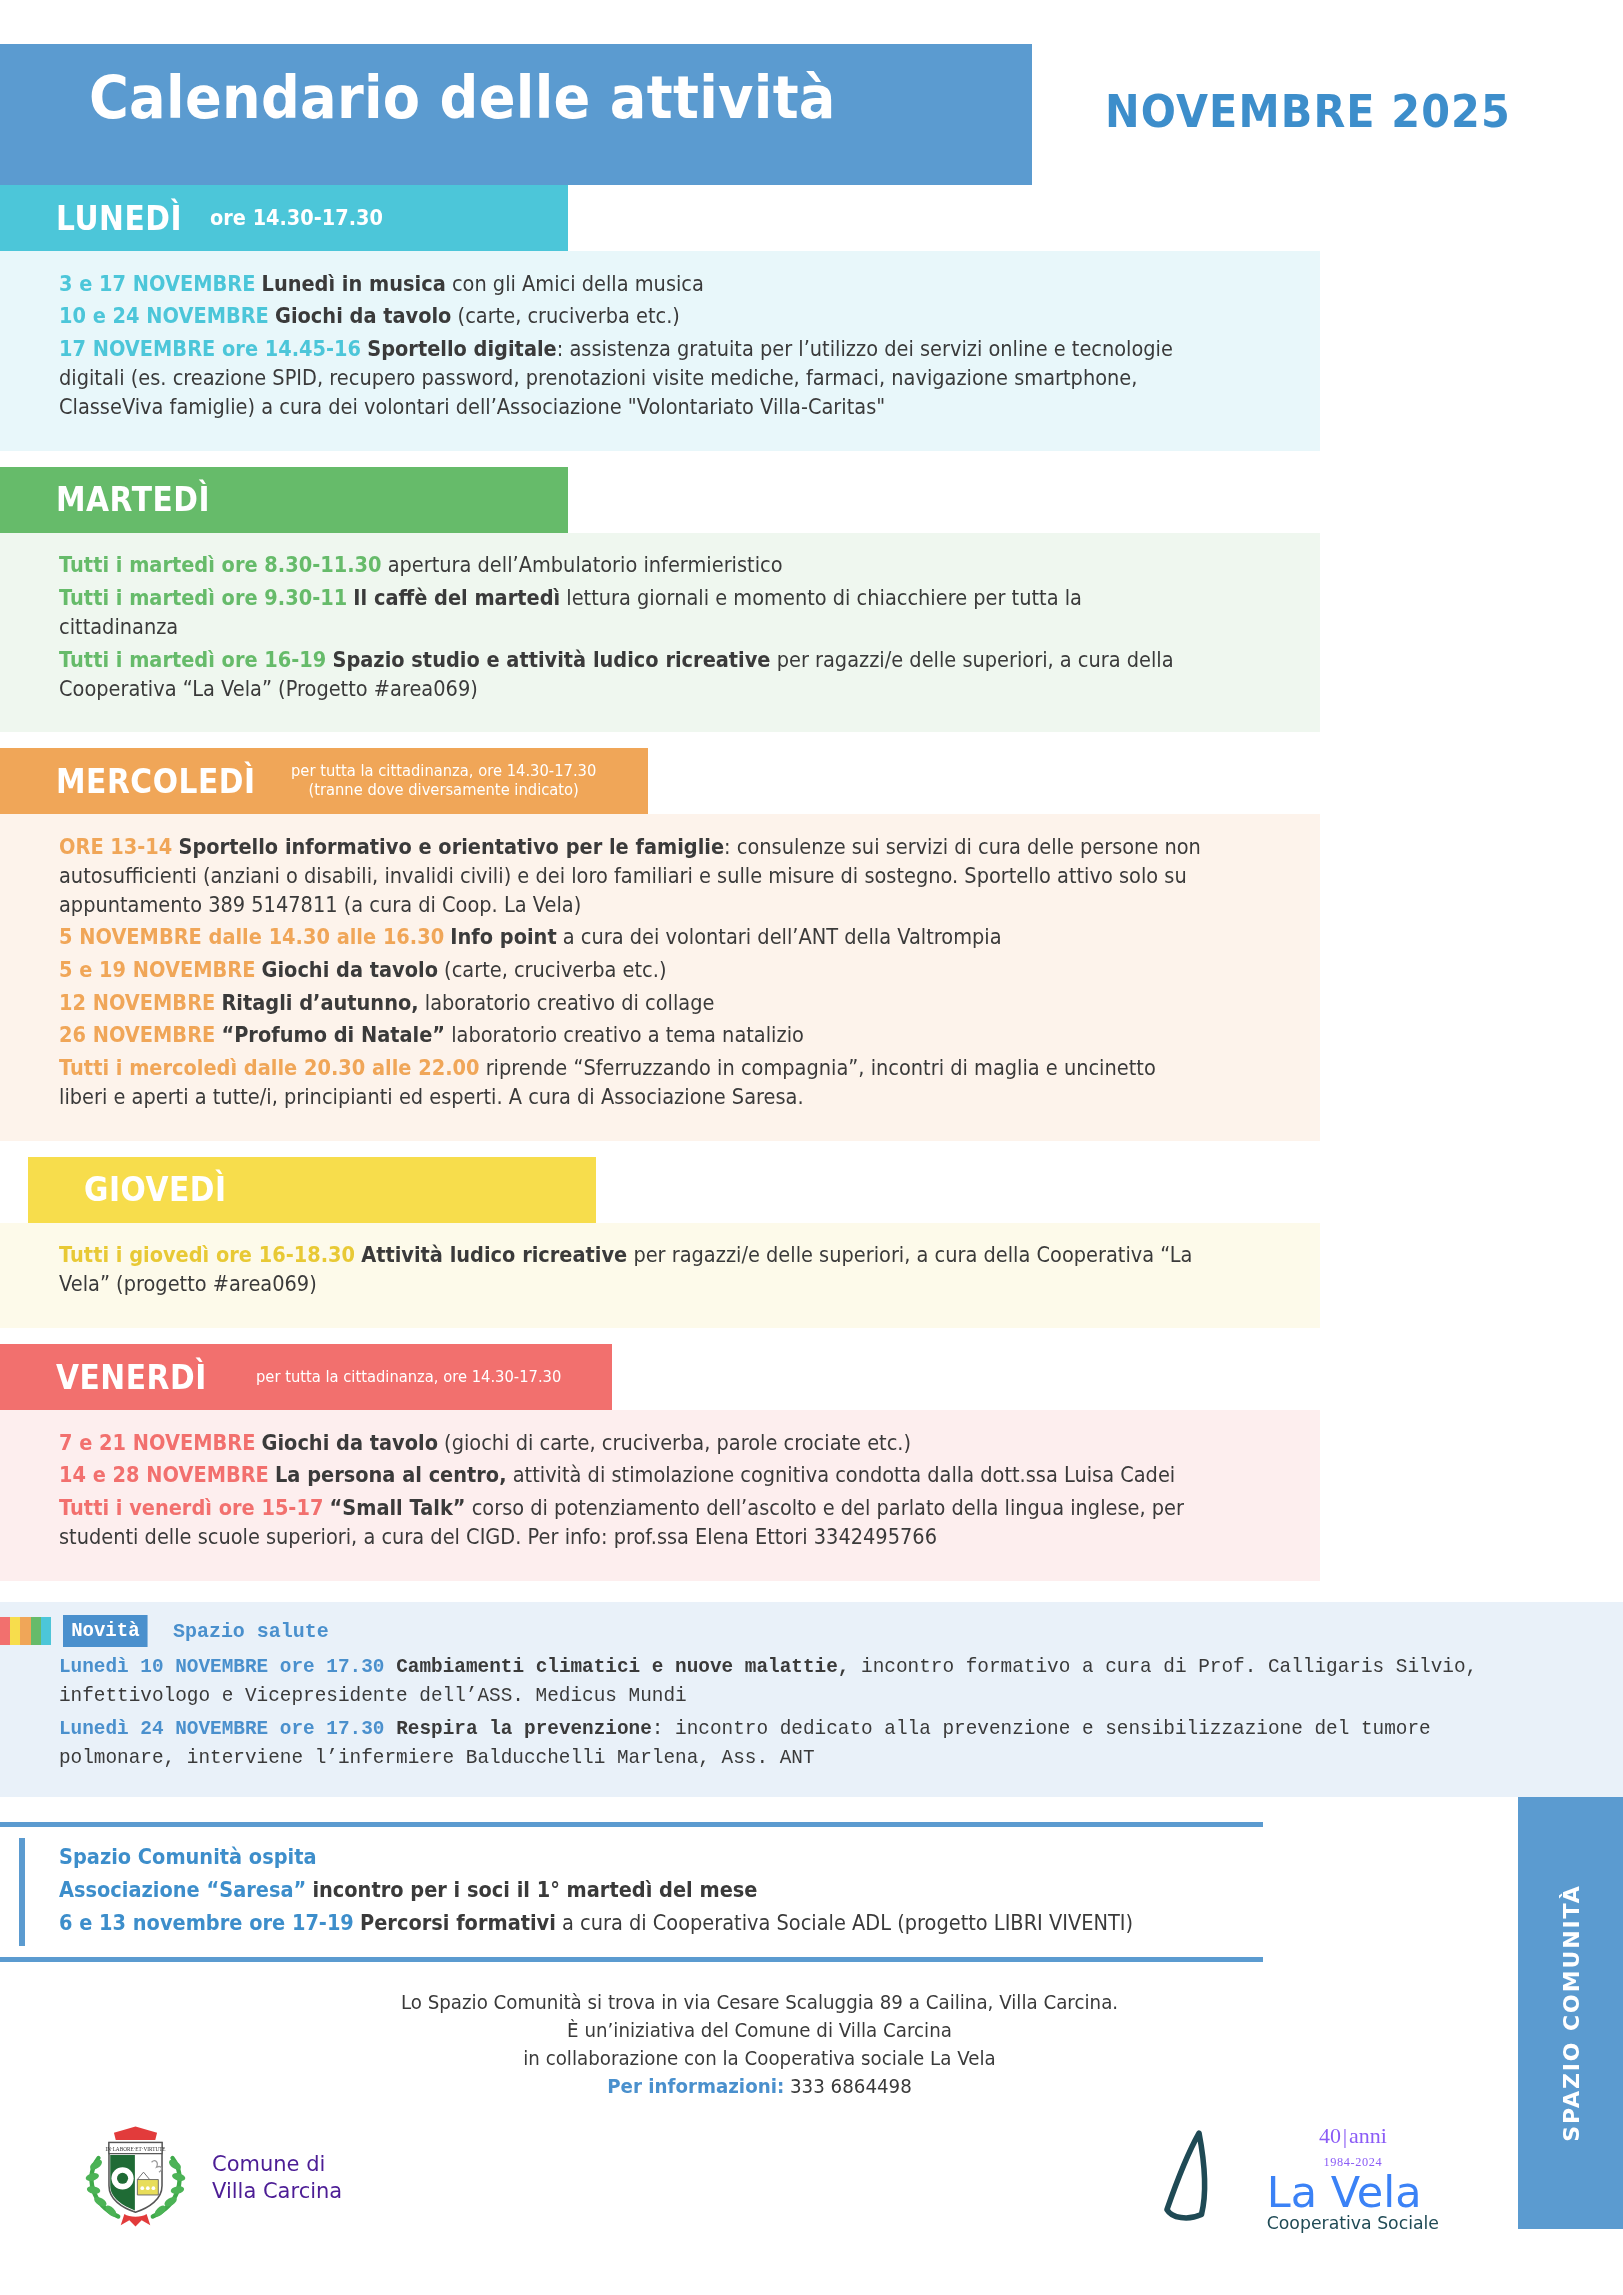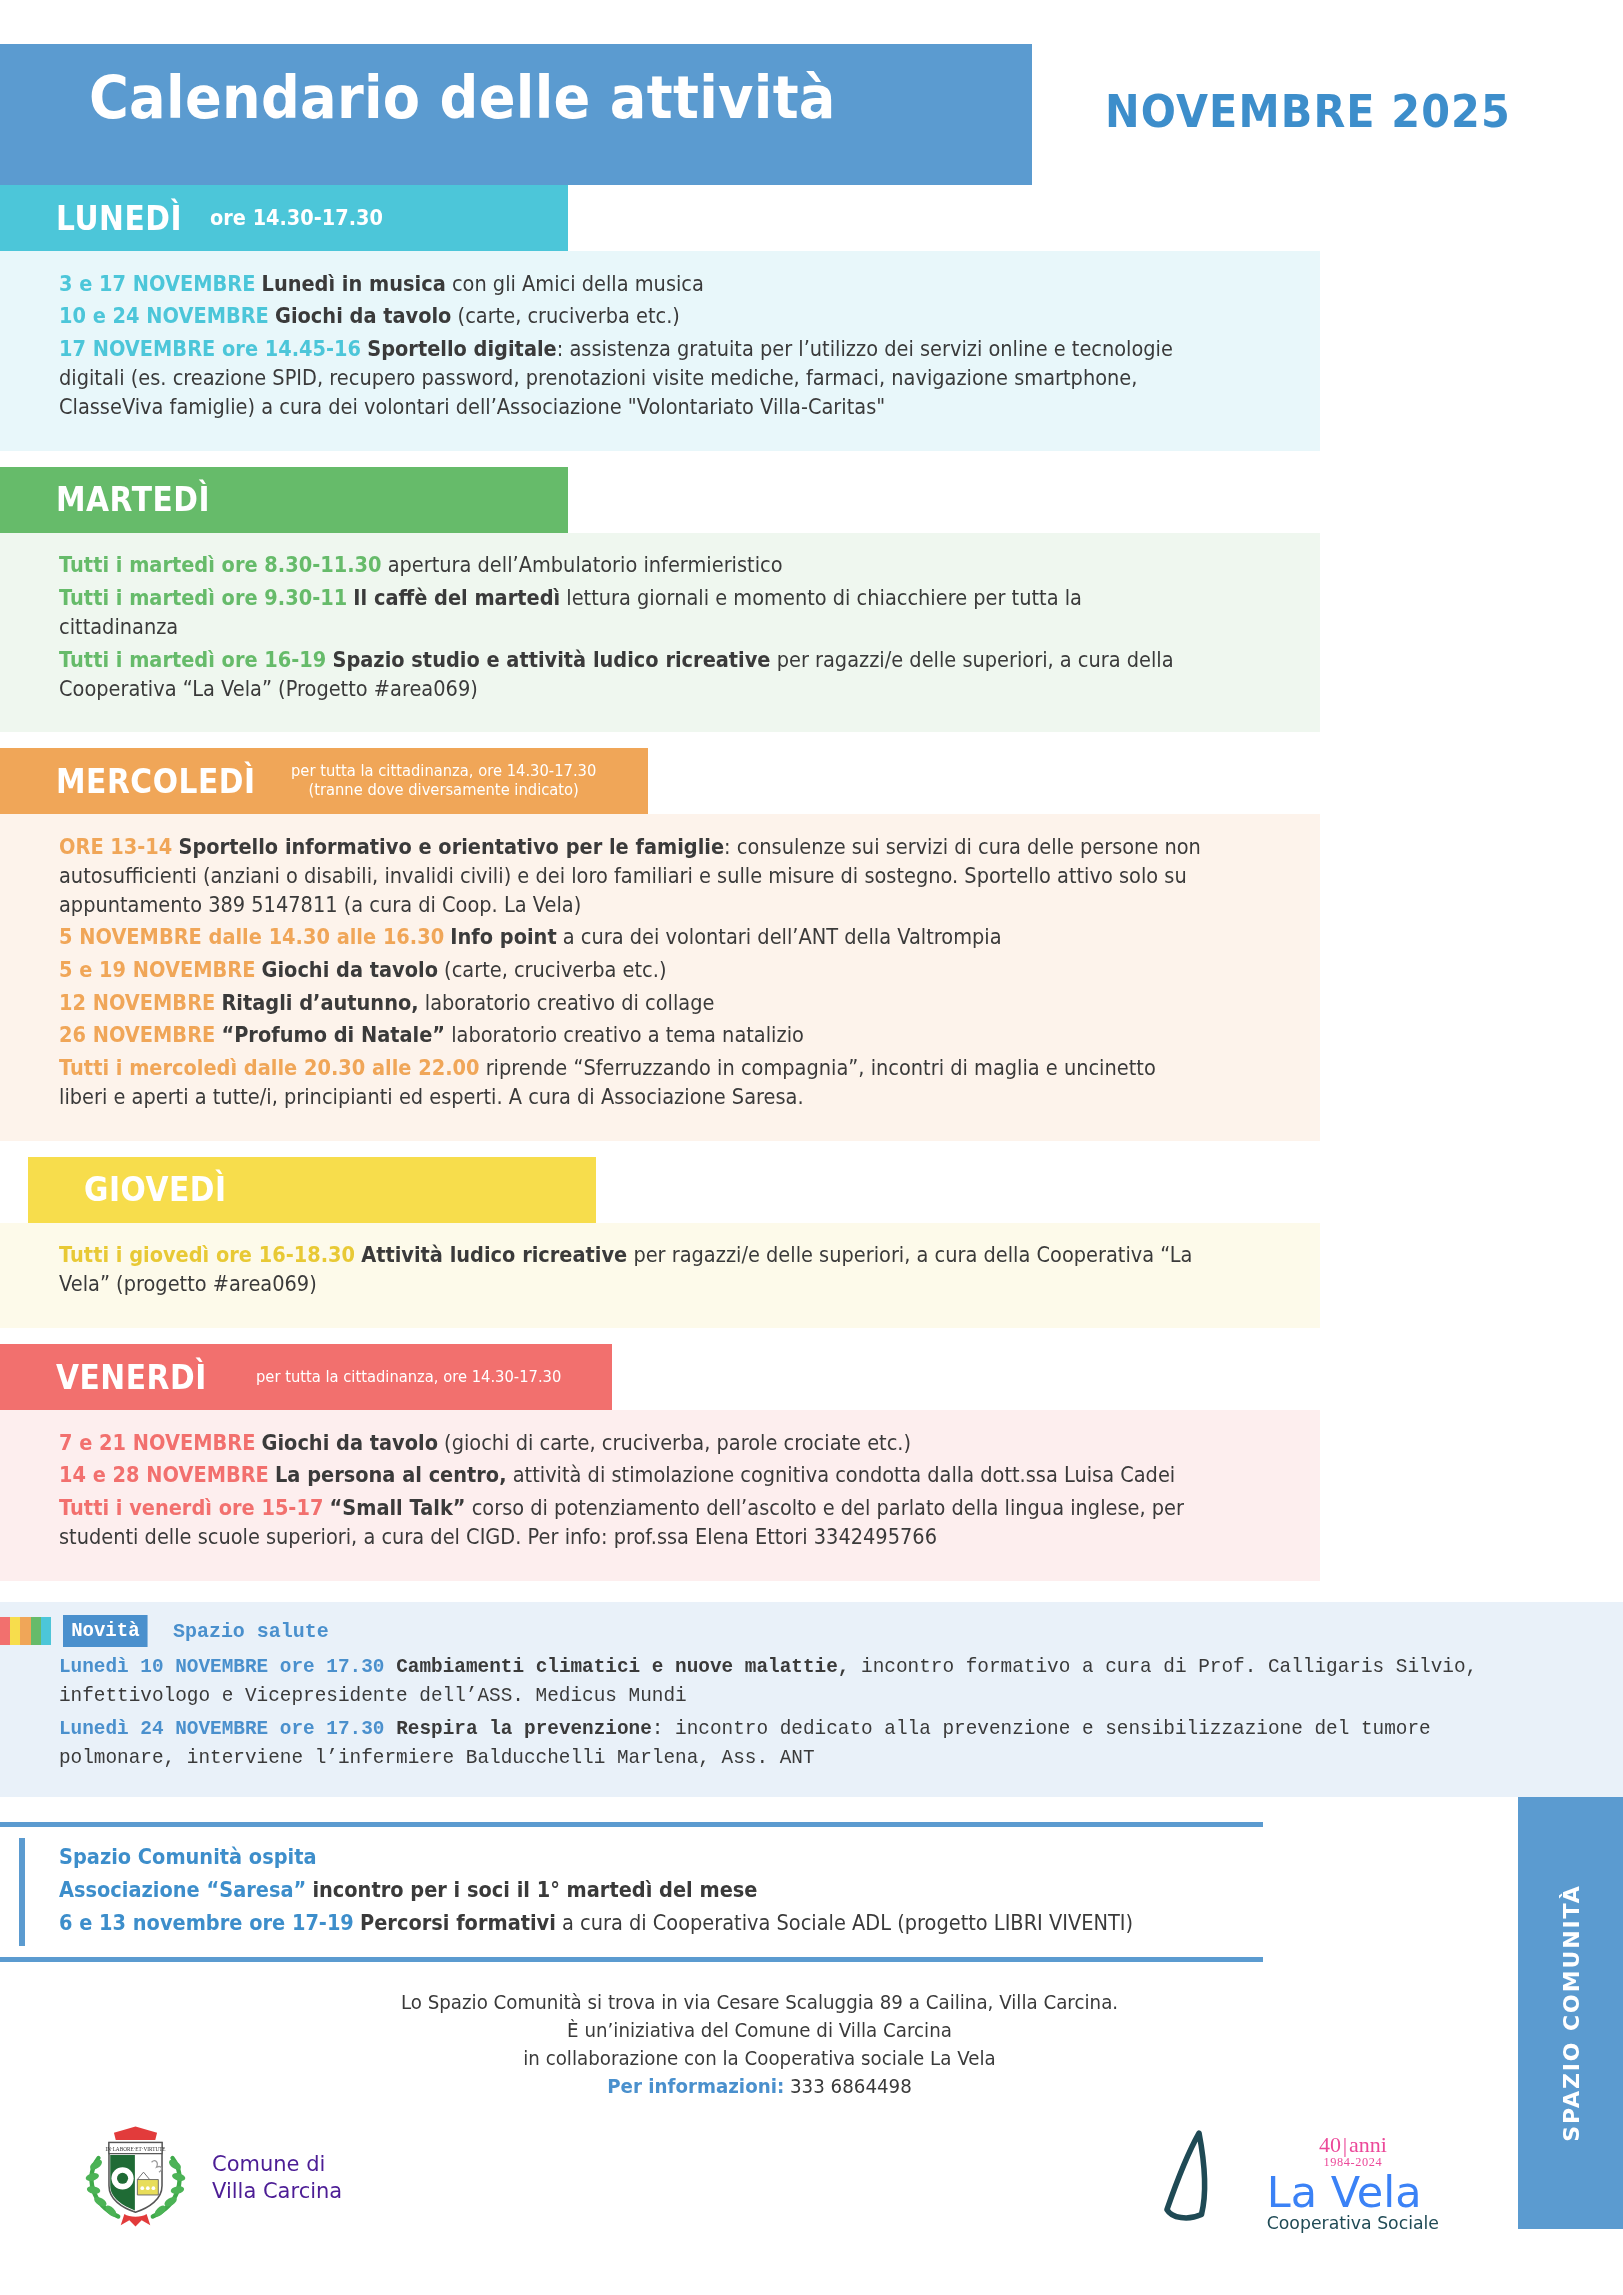--- a/index.html
+++ b/index.html
@@ -258,26 +258,26 @@
   .logo-comune-text {
     font-size: 21px;
     line-height: 1.28;
     color: #4c1d95;
   }
   .logo-vela { display: flex; align-items: flex-end; gap: 11px; }
   .vela-text { color: #1f4a55; }
   .vela-anni {
     font-family: "Liberation Serif", serif;
     font-size: 22px;
-    color: #ec4899;
+    color: #8b5cf6;
     text-align: center;
     line-height: 1;
     margin-bottom: 3.7px;
   }
-  .vela-anni .yr { font-size: 12.3px; letter-spacing: 0.6px; display:block; margin-top: 0;}
+  .vela-anni .yr { font-size: 12.3px; letter-spacing: 0.6px; display:block; margin-top: 9px;}
   .vela-name {
     font-size: 43px;
     line-height: 0.95;
     color: #3b82f6;
   }
   .vela-sub {
     font-size: 17.3px;
     color: #1f4a55;
     text-align: right;
   }

